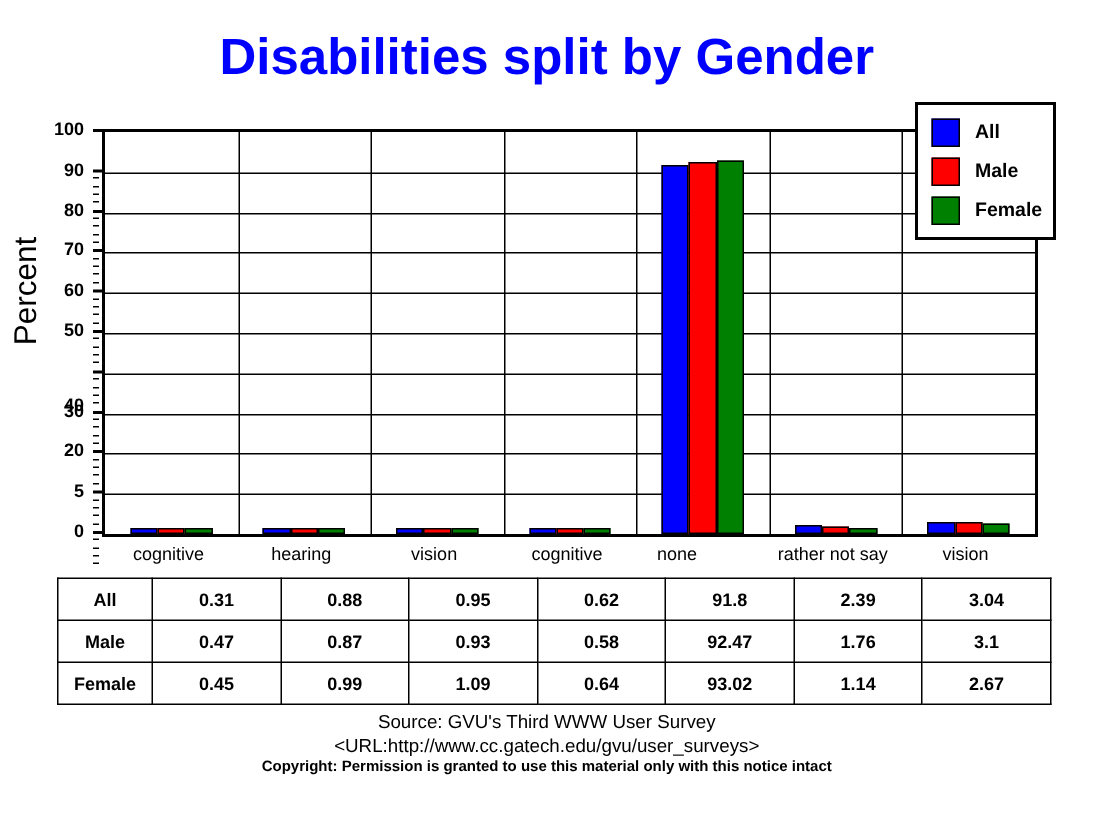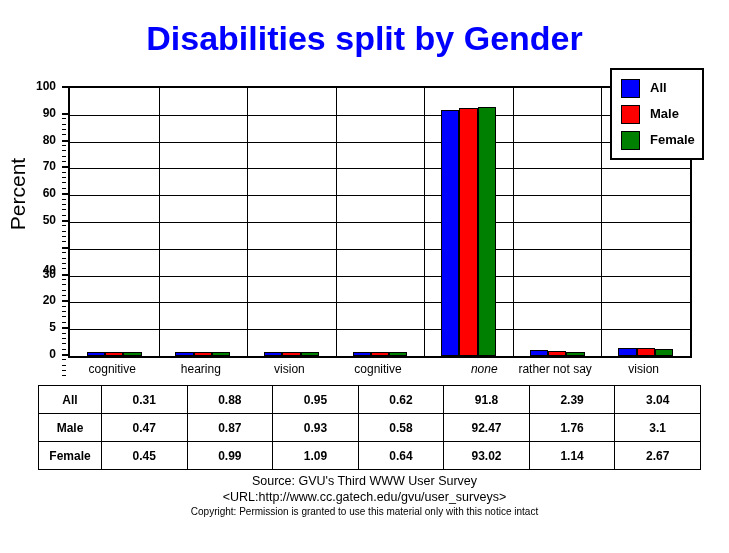--- a/index.html
+++ b/index.html
@@ -215,21 +215,21 @@
     text-align: center;
   }
   .foot-line {
     font-size: 12.5px;
     line-height: 16px;
     white-space: nowrap;
     color: #000000;
   }
   .foot-copy {
     font-size: 10px;
-    font-weight: normal;
+    font-weight: bold;
     line-height: 14px;
     white-space: nowrap;
     color: #000000;
   }
 </style>
 </head>
 <body>
 
 <div id="stage">
 
@@ -356,21 +356,21 @@
         <div class="bar" style="background: rgb(255, 0, 0); left: 35.1333px; width: 18.3048px; height: 8.308px;"></div>
         <div class="bar" style="background: rgb(0, 128, 0); left: 53.4381px; width: 18.3048px; height: 7.1556px;"></div>
       </div>
     </div>
 
   <div id="x-labels">
       <div class="xlabel" style="left: 2px; width: 84.5714px;">cognitive</div>
       <div class="xlabel" style="left: 90.5714px; width: 84.5714px;">hearing</div>
       <div class="xlabel" style="left: 179.143px; width: 84.5714px;">vision</div>
       <div class="xlabel" style="left: 267.714px; width: 84.5714px;">cognitive</div>
-      <div class="xlabel" style="left: 374px; width: 84.5714px; font-style: italic;">none</div>
+      <div class="xlabel" style="left: 341px; width: 84.5714px;">none</div>
       <div class="xlabel" style="left: 444.857px; width: 84.5714px;">rather not say</div>
       <div class="xlabel" style="left: 533.429px; width: 84.5714px;">vision</div>
     </div>
 
   <div id="legend">
       <div class="legend-row">
         <span class="legend-swatch" style="background: rgb(0, 0, 255);"></span>
         <span class="legend-text">All</span>
       </div>
       <div class="legend-row">

